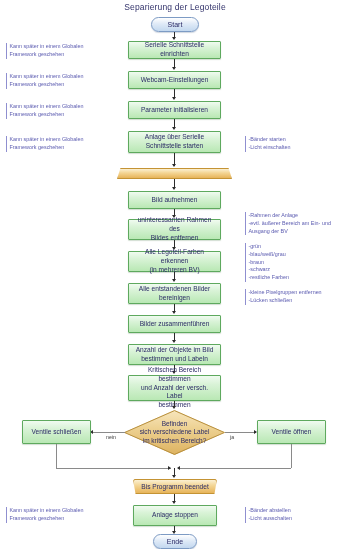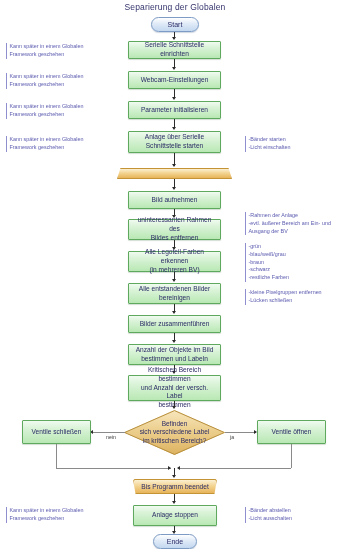--- a/index.html
+++ b/index.html
@@ -156,21 +156,21 @@
   .edge-label {
     font-size: 5.2px;
     color: #3a3a3a;
   }
 </style>
 </head>
 <body>
 
 <div class="canvas">
 
-  <div class="abs title">Separierung der Globalen</div>
+  <div class="abs title">Separierung der Legoteile</div>
 
   <div class="abs terminator" style="left:151px; top:17px; width:48px;">Start</div>
   <div class="abs vline" style="left:174px; top:32px; height:6px;"></div>
   <div class="abs arrow-down" style="left:172px; top:37px;"></div>
 
   <div class="abs process" style="left:128px; top:41px; width:93px; height:18px;">Serielle Schnittstelle einrichten</div>
   <div class="abs vline" style="left:174px; top:59px; height:9px;"></div>
   <div class="abs arrow-down" style="left:172px; top:67px;"></div>
 
   <div class="abs process" style="left:128px; top:71px; width:93px; height:18px;">Webcam-Einstellungen</div>

